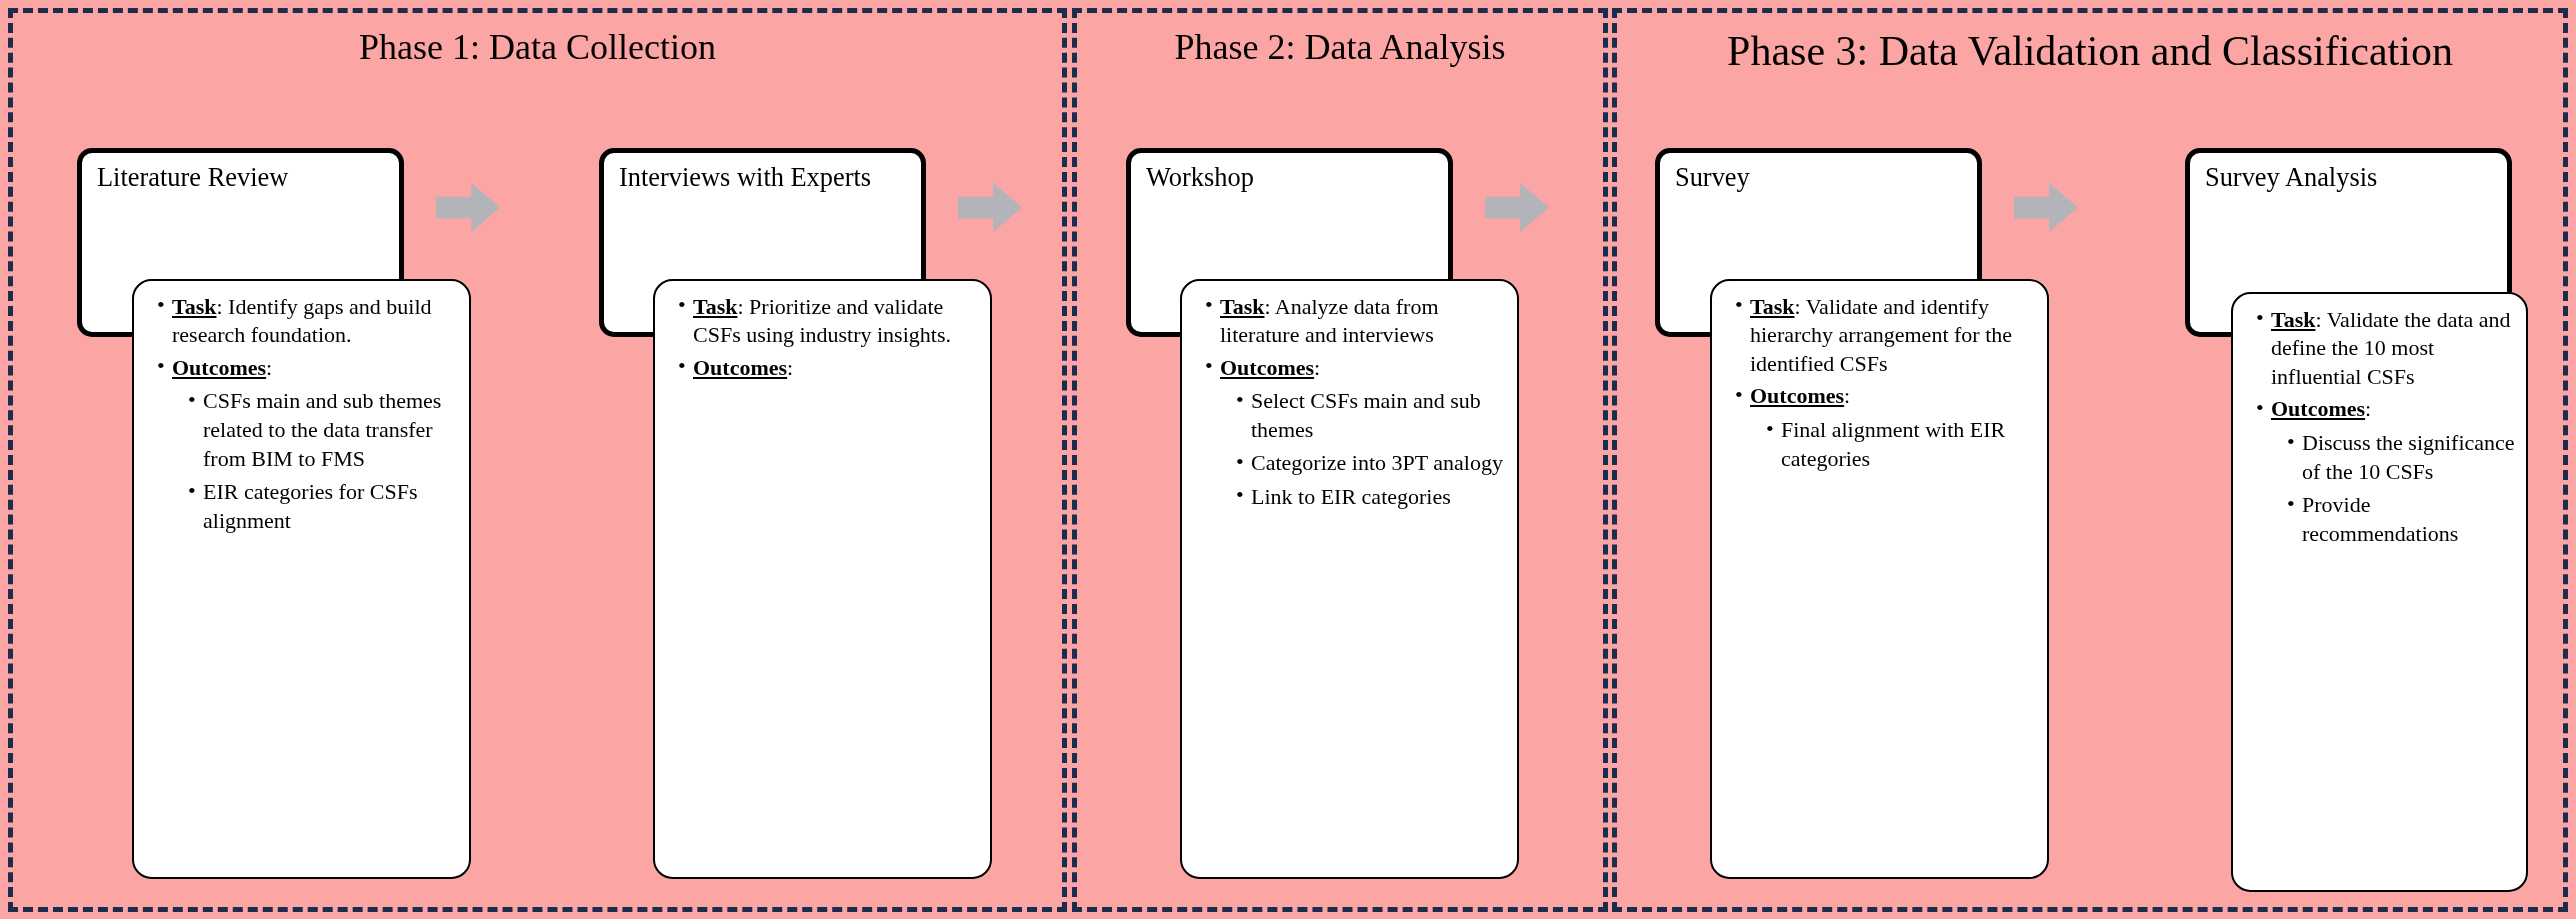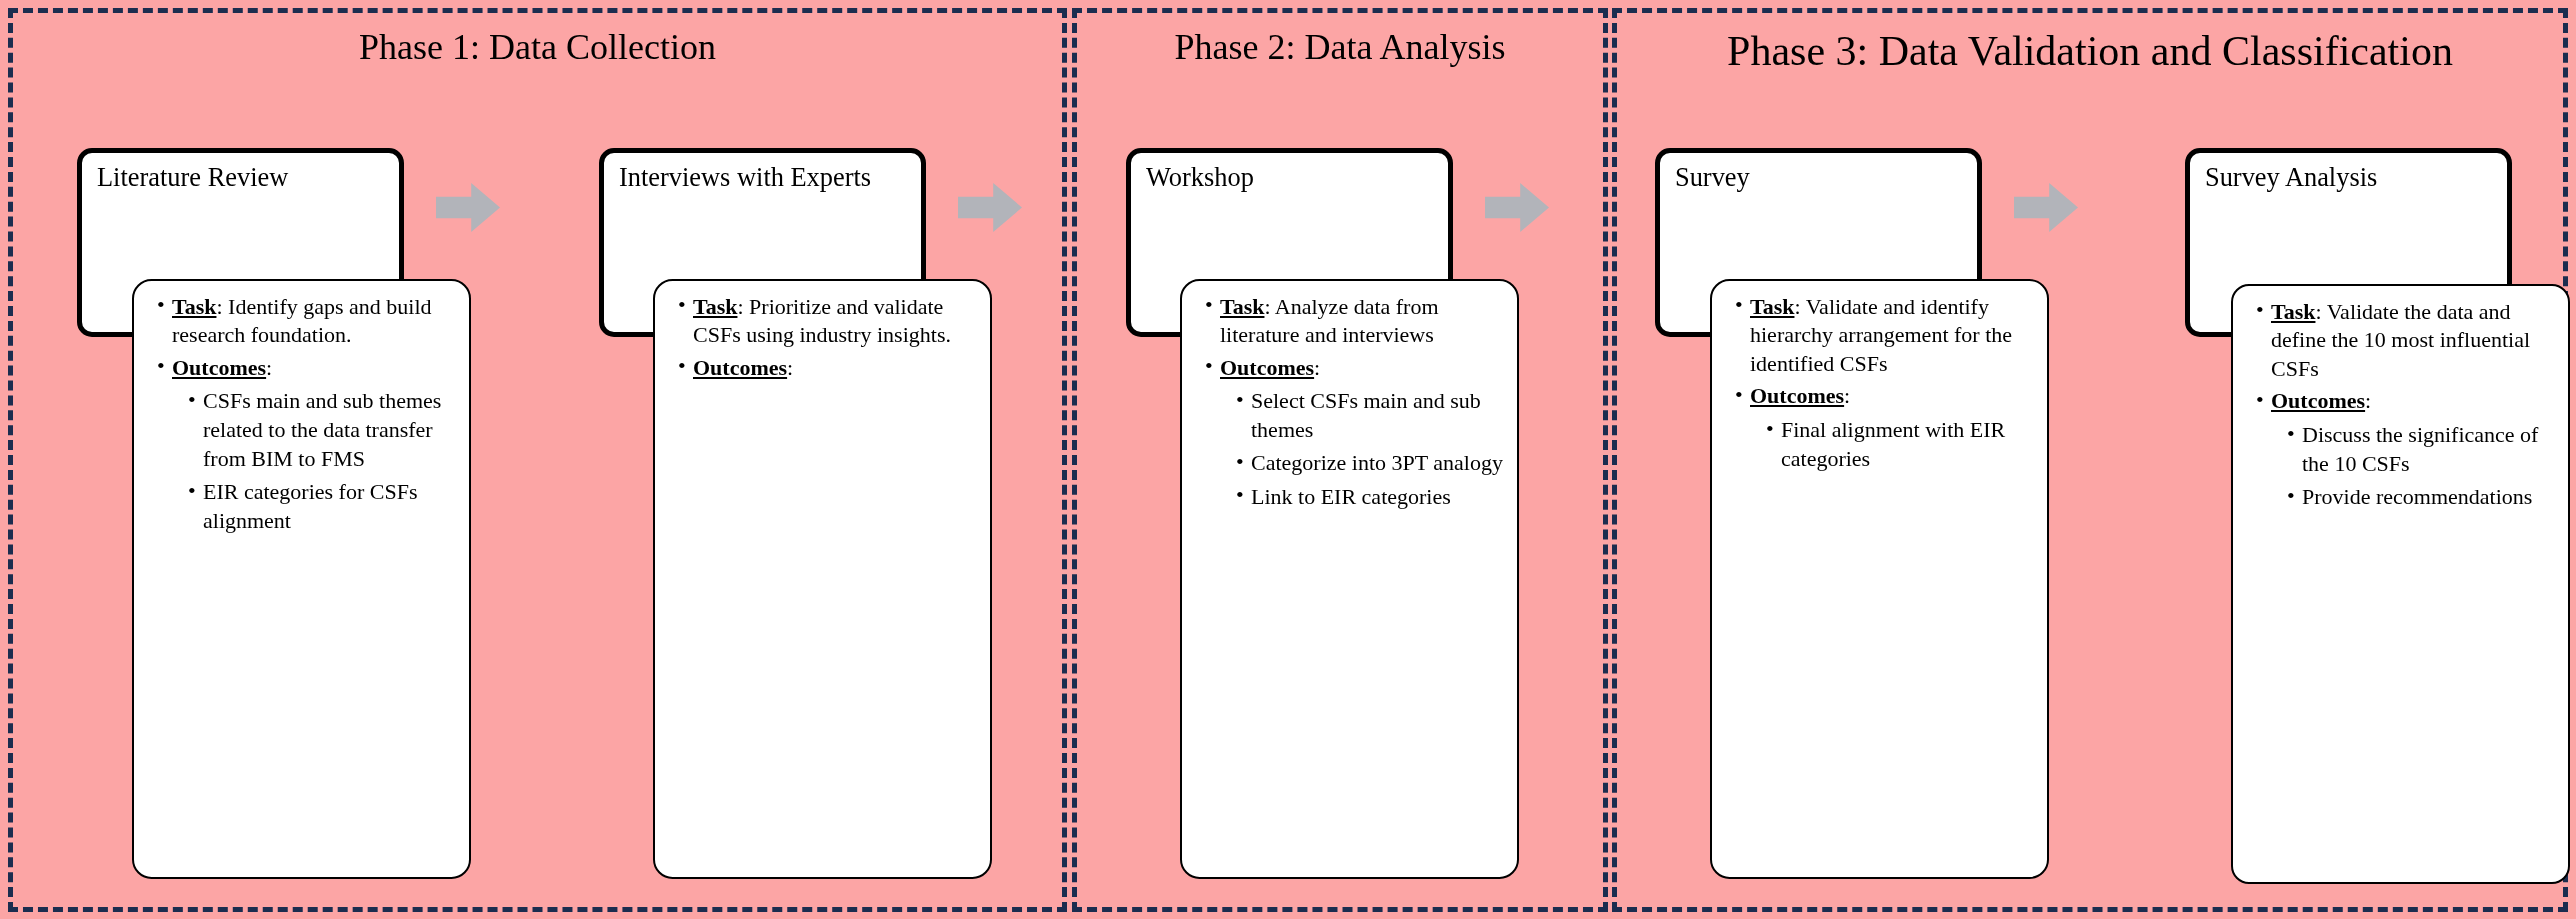--- a/index.html
+++ b/index.html
@@ -203,21 +203,21 @@
       </ul>
     </div>
   </div>
 
   <div class="arrow" style="left:2014px;top:183px;"></div>
 
   <div class="step">
     <div class="step-header" style="left:2171px;top:148px;width:327px;height:189px;">
       <div class="hdr-text">Survey Analysis</div>
     </div>
-    <div class="step-body" style="left:2217px;top:284px;width:339px;height:600px;border-radius:18px;">
+    <div class="step-body" style="left:2217px;top:292px;width:297px;height:600px;">
       <ul class="lvl1">
         <li><span class="kw">Task</span><span>: Validate the data  and define the 10 most influential CSFs</span></li>
         <li><span class="kw">Outcomes</span><span>:</span>
           <ul class="lvl2">
             <li>Discuss the significance of the 10 CSFs</li>
             <li>Provide recommendations</li>
           </ul>
         </li>
       </ul>
     </div>

